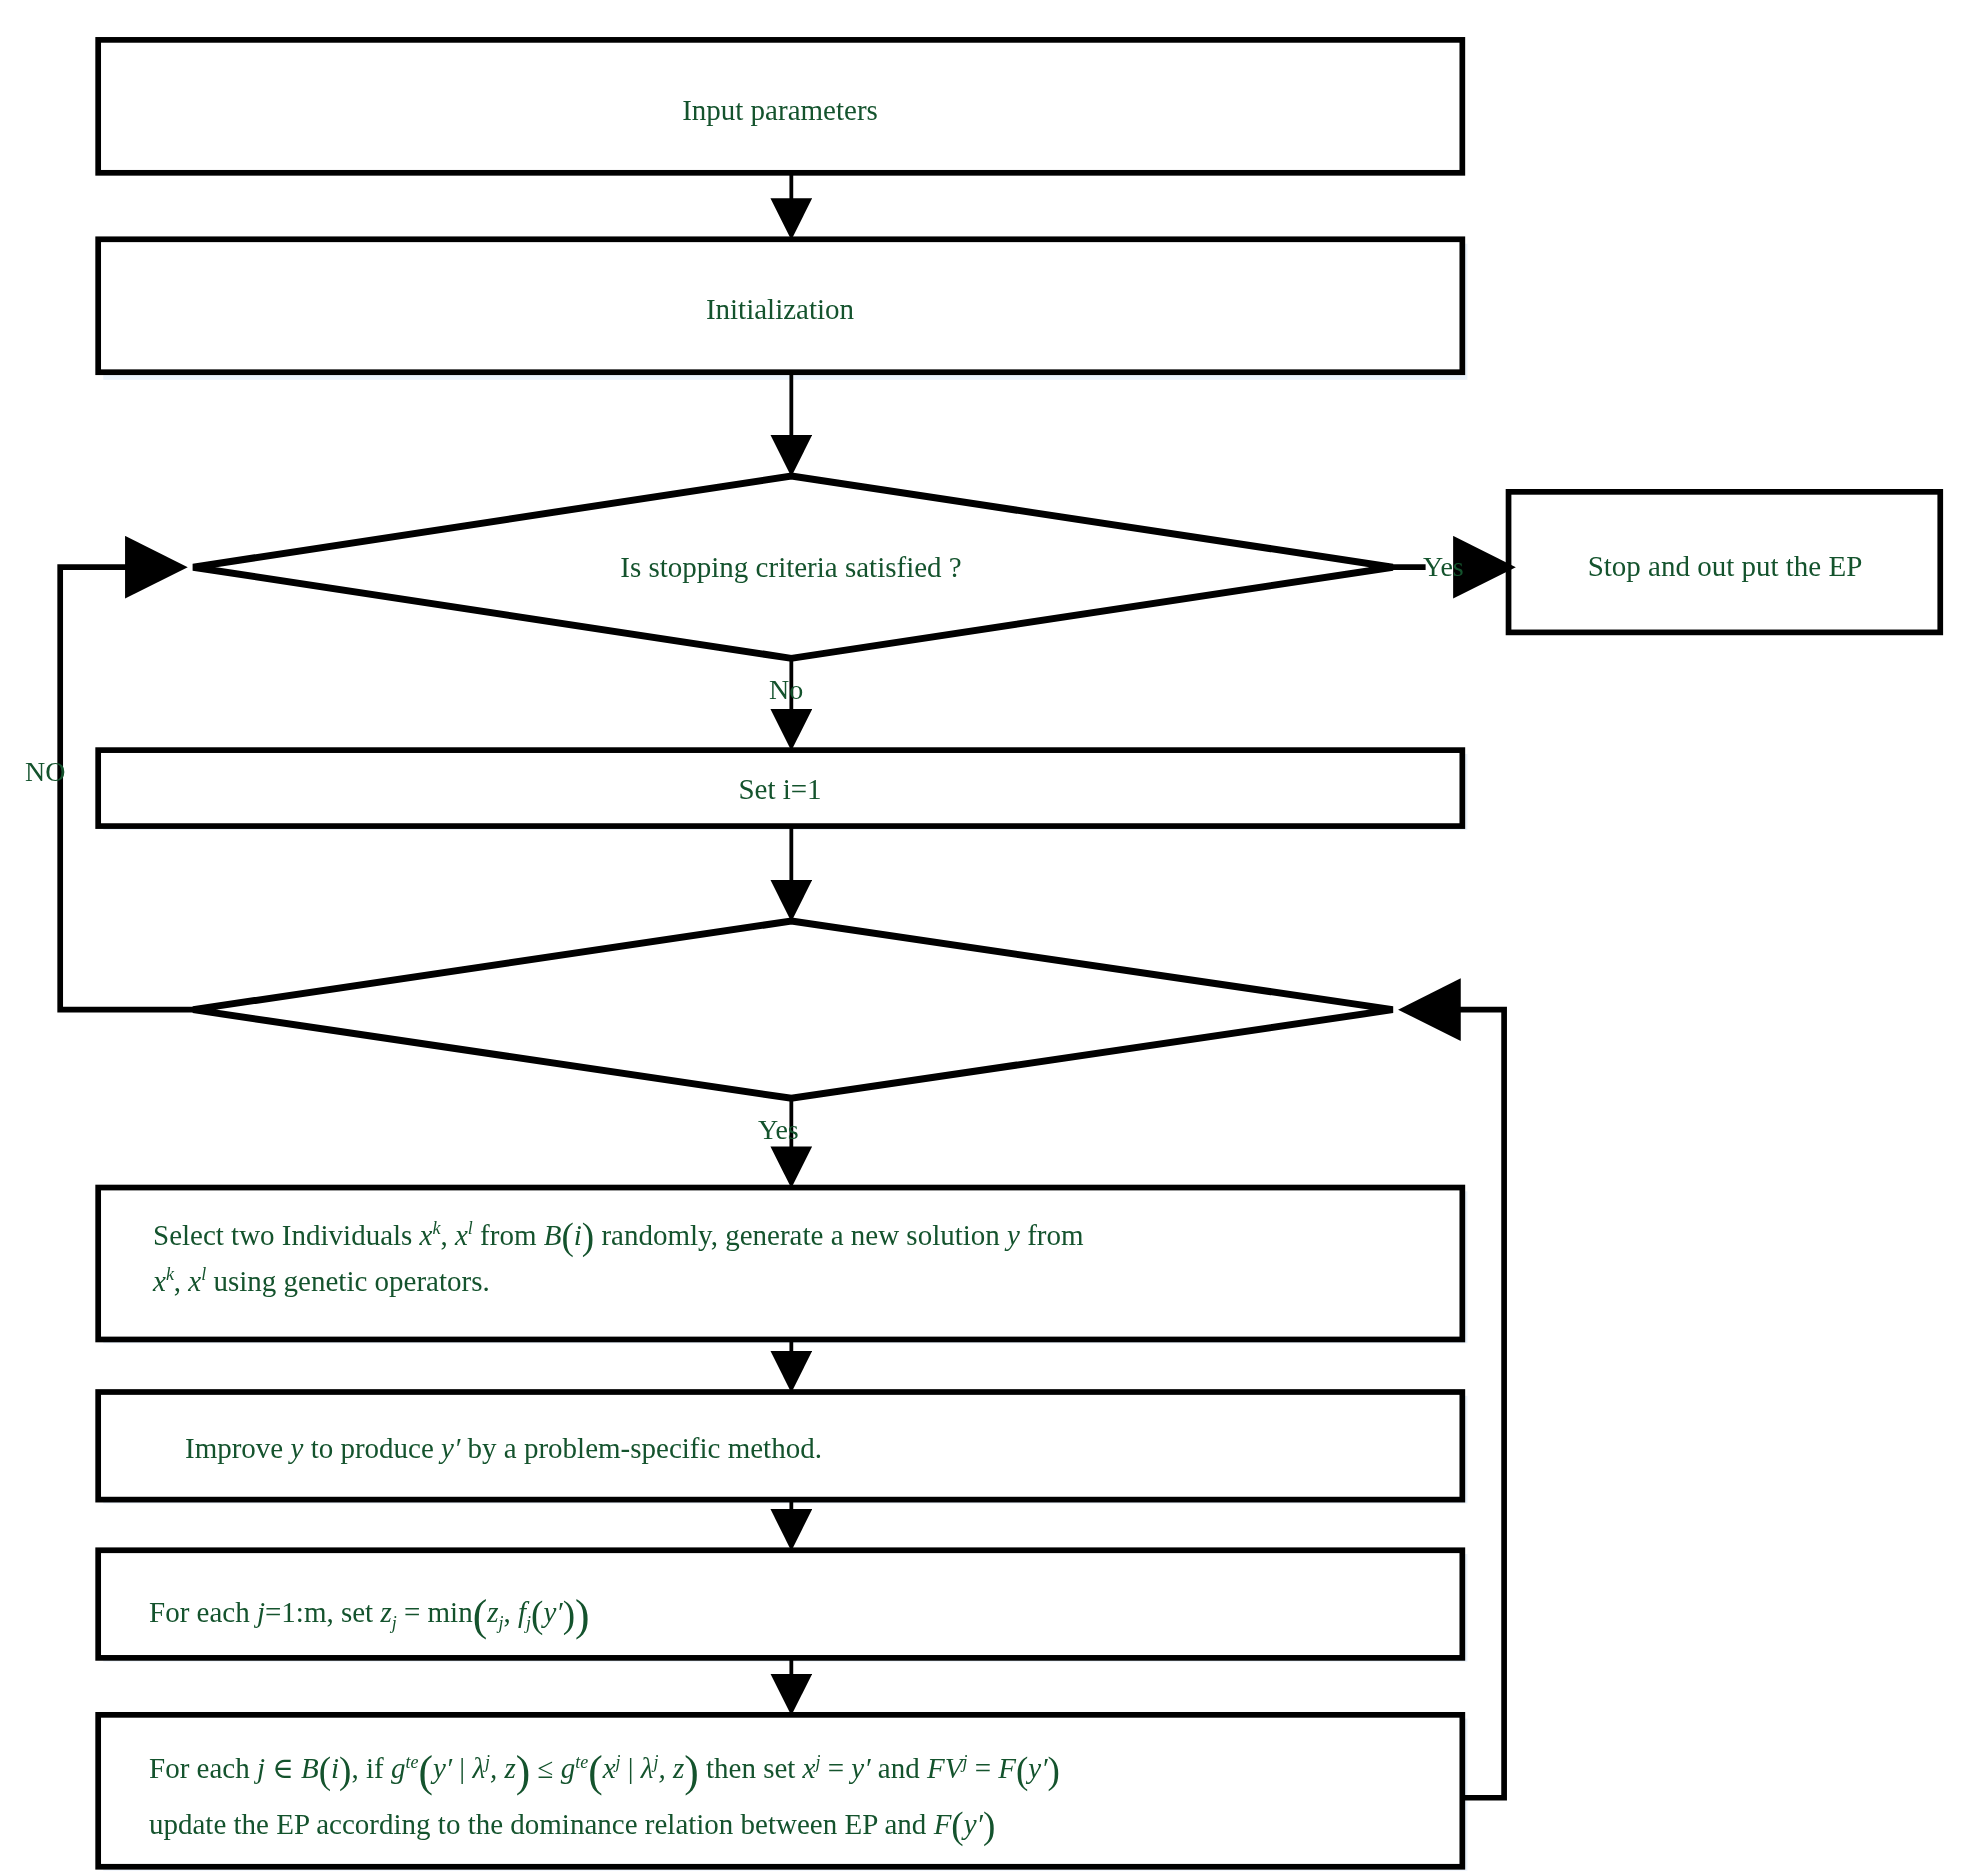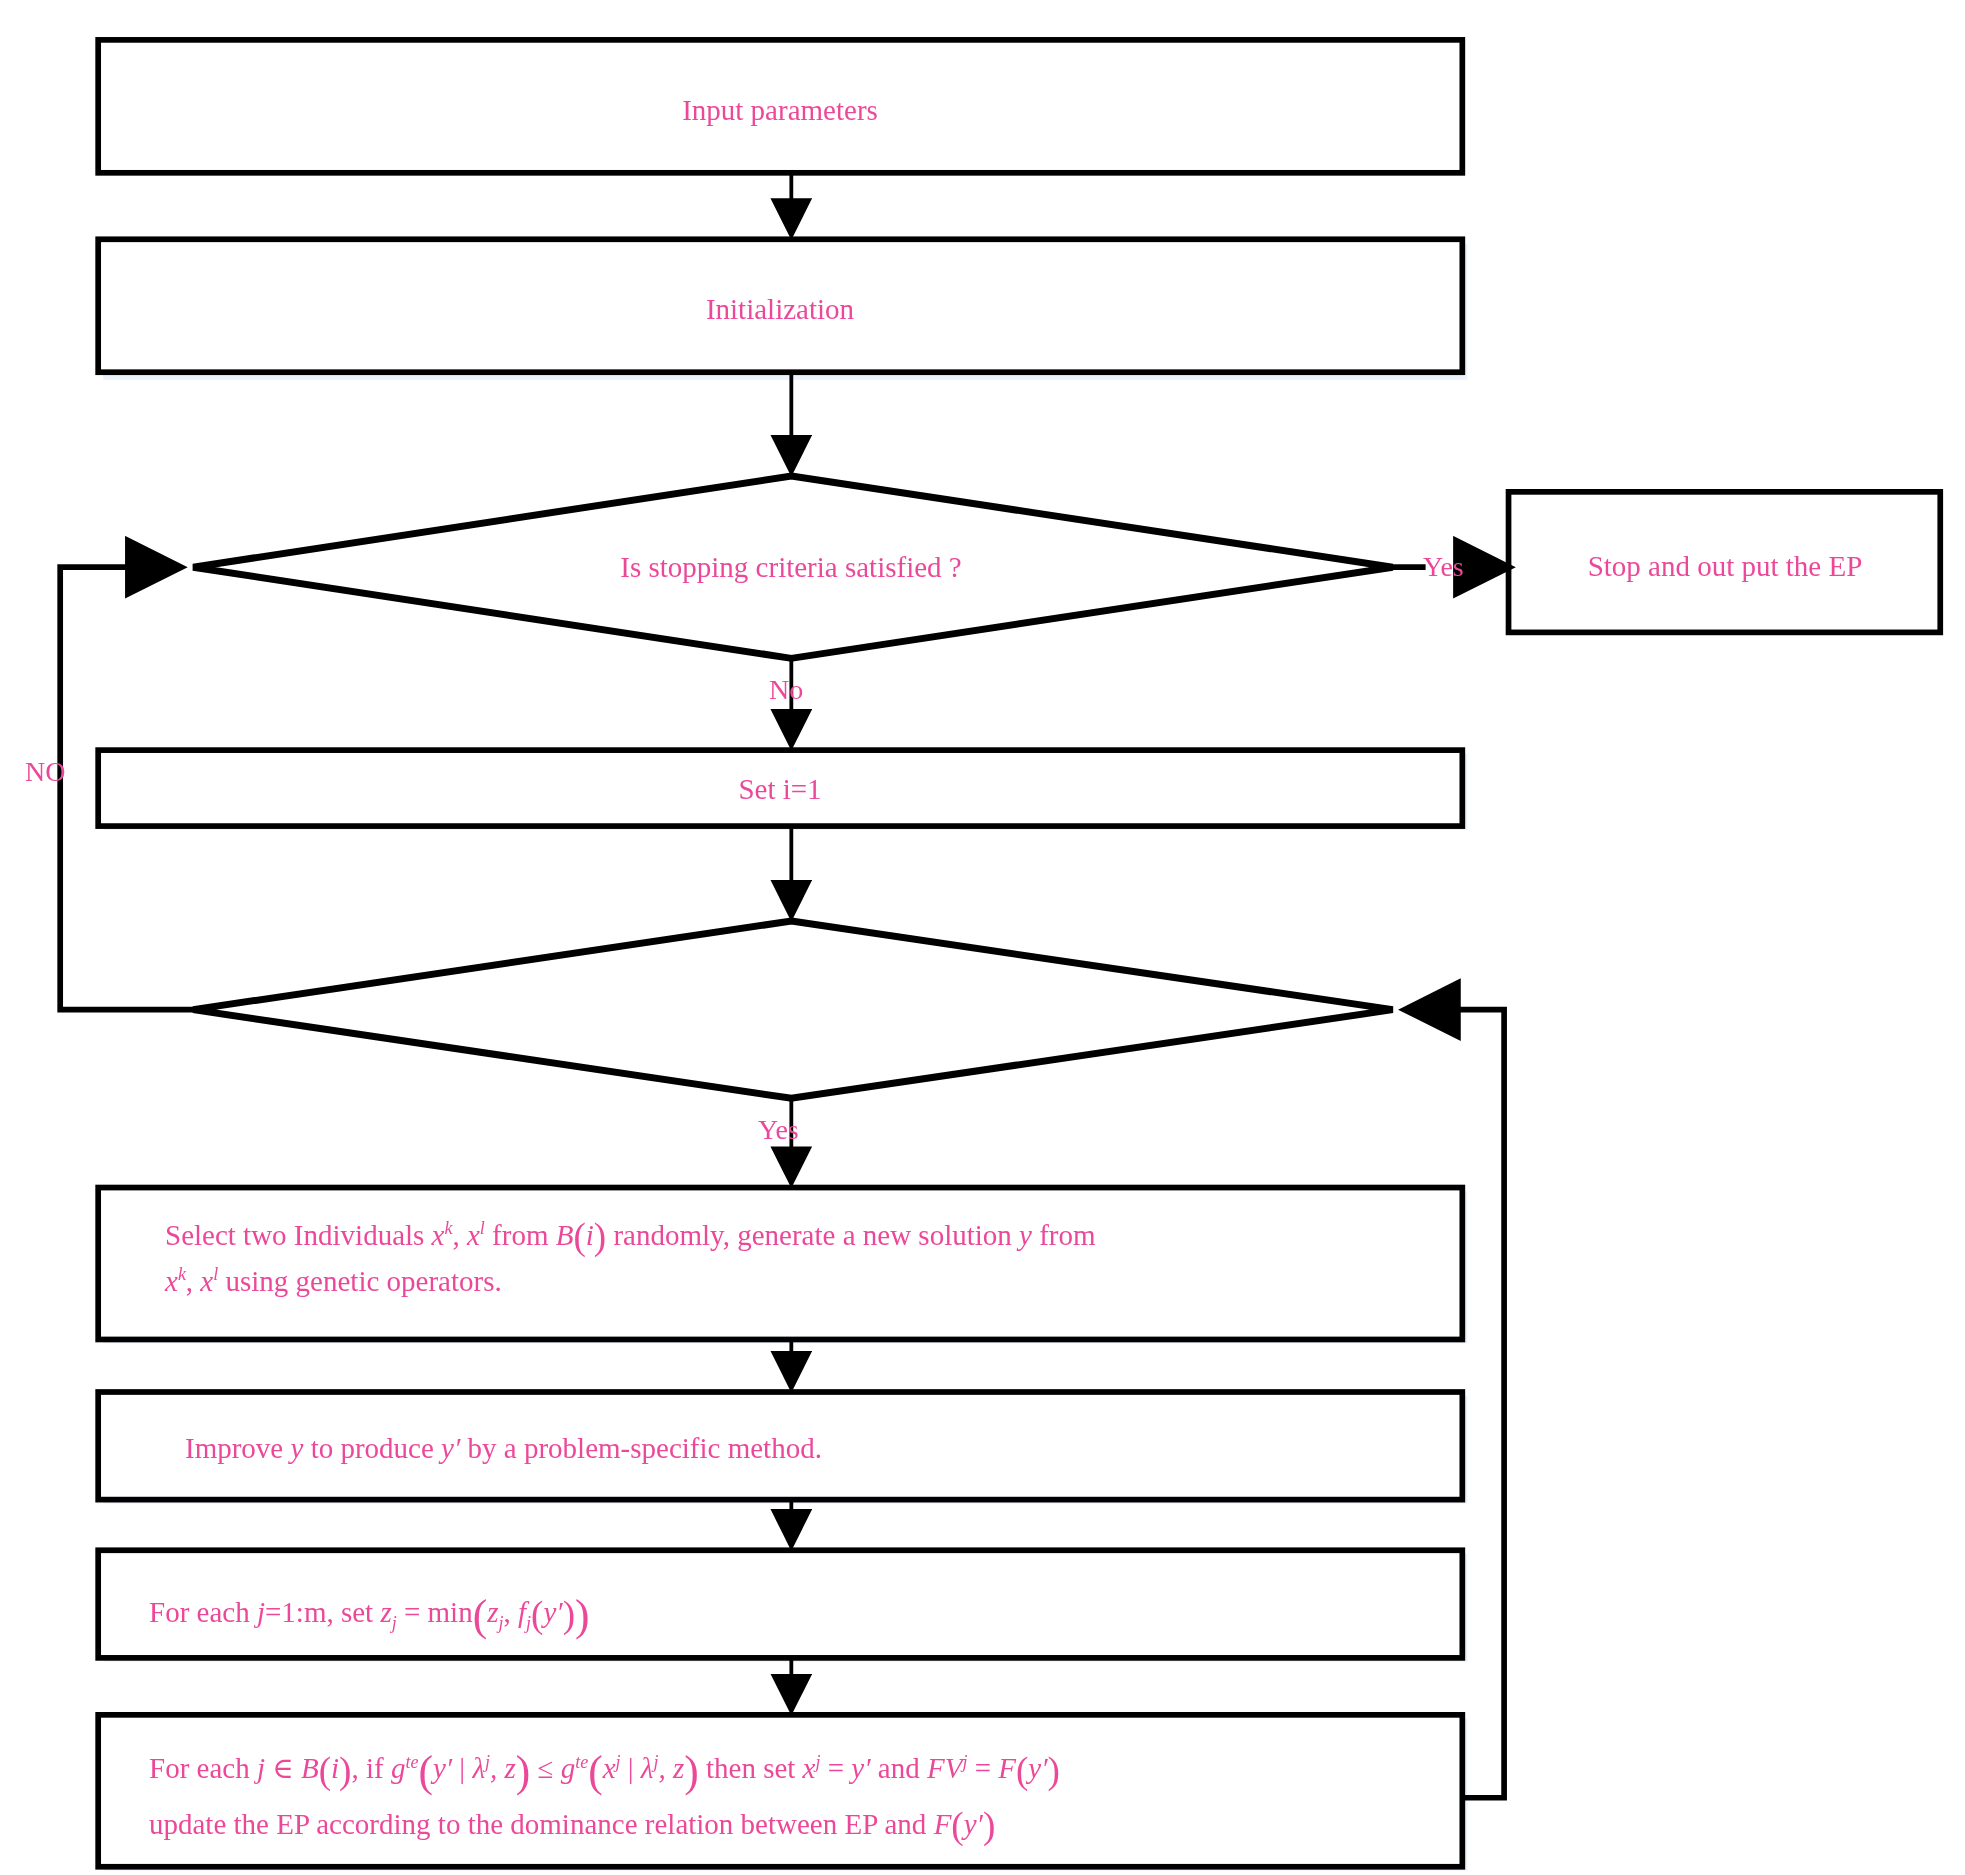--- a/index.html
+++ b/index.html
@@ -18,21 +18,21 @@
   svg.flow {
     position: absolute;
     left: 0;
     top: 0;
     width: 1965px;
     height: 1875px;
   }
   
   .txt {
     position: absolute;
-    color: #ec4899;
+    color: #14532d;
     line-height: 1.35;
     white-space: nowrap;
   }
   .box-label {
     font-size: 29px;
     text-align: center;
   }
   .body-text {
     font-size: 29px;
     text-align: left;
@@ -141,21 +141,21 @@
 
 
   <div class="txt edge-label" style="left:1423px; top:548px;">Yes</div>
 
   <div class="txt edge-label" style="left:769px; top:671px;">No</div>
 
   <div class="txt edge-label" style="left:25px; top:753px;">NO</div>
 
   <div class="txt edge-label" style="left:758px; top:1111px;">Yes</div>
 
-  <div class="txt body-text" style="left:165px; top:1212px; width:1266px;">
+  <div class="txt body-text" style="left:153px; top:1212px; width:1266px;">
     <div><span>Select two Individuals </span><span class="mi">x</span><sup class="sp">k</sup><span>,  </span><span class="mi">x</span><sup class="sp">l</sup><span> from </span><span class="mi">B</span><span class="paren">(</span><span class="mi">i</span><span class="paren">)</span><span> randomly, generate a new solution </span><span class="mi">y</span><span> from</span></div>
     <div><span class="mi">x</span><sup class="sp">k</sup><span>,  </span><span class="mi">x</span><sup class="sp">l</sup><span> using genetic operators.</span></div>
   </div>
 
   <div class="txt body-text" style="left:149px; top:1429px; width:1266px;margin-left:36px;">
     <span>Improve </span><span class="mi">y</span><span> to produce  </span><span class="mi">y′</span><span> by a problem-specific method.</span>
   </div>
 
   <div class="txt body-text" style="left:149px; top:1586px; width:1266px;">
     <span>For each </span><span class="mi">j</span><span>=1:m, set </span><span class="mi">z</span><sub class="sb">j</sub><span> = </span><span class="mup">min</span><span class="bigparen">(</span><span class="mi">z</span><sub class="sb">j</sub><span>, </span><span class="mi">f</span><sub class="sb">j</sub><span class="paren">(</span><span class="mi">y′</span><span class="paren">)</span><span class="bigparen">)</span>

